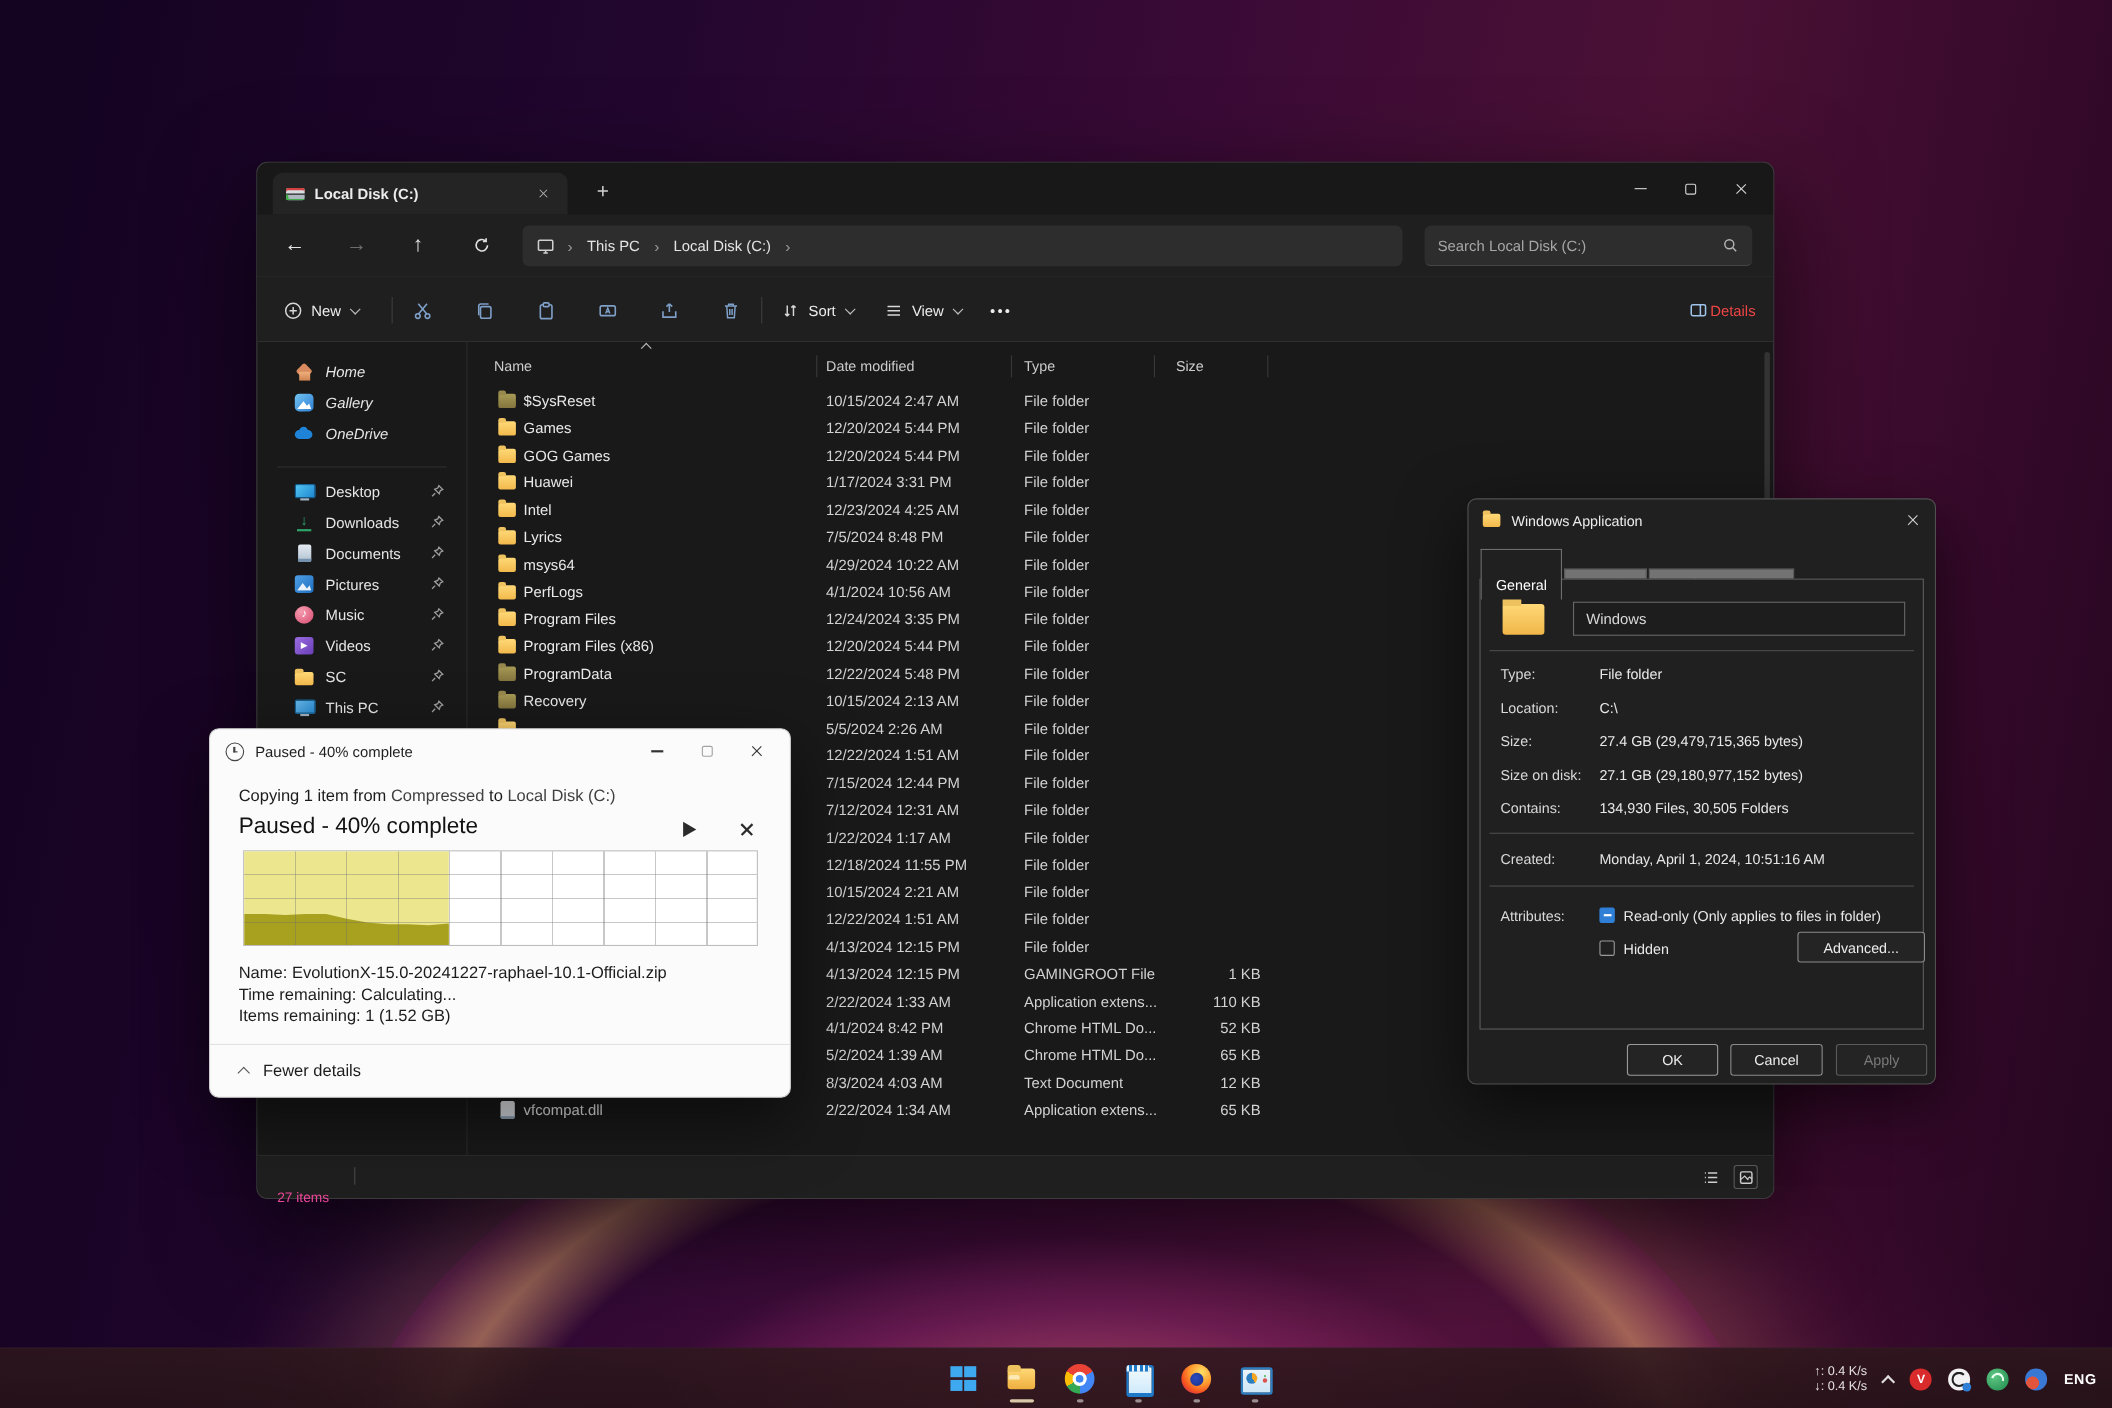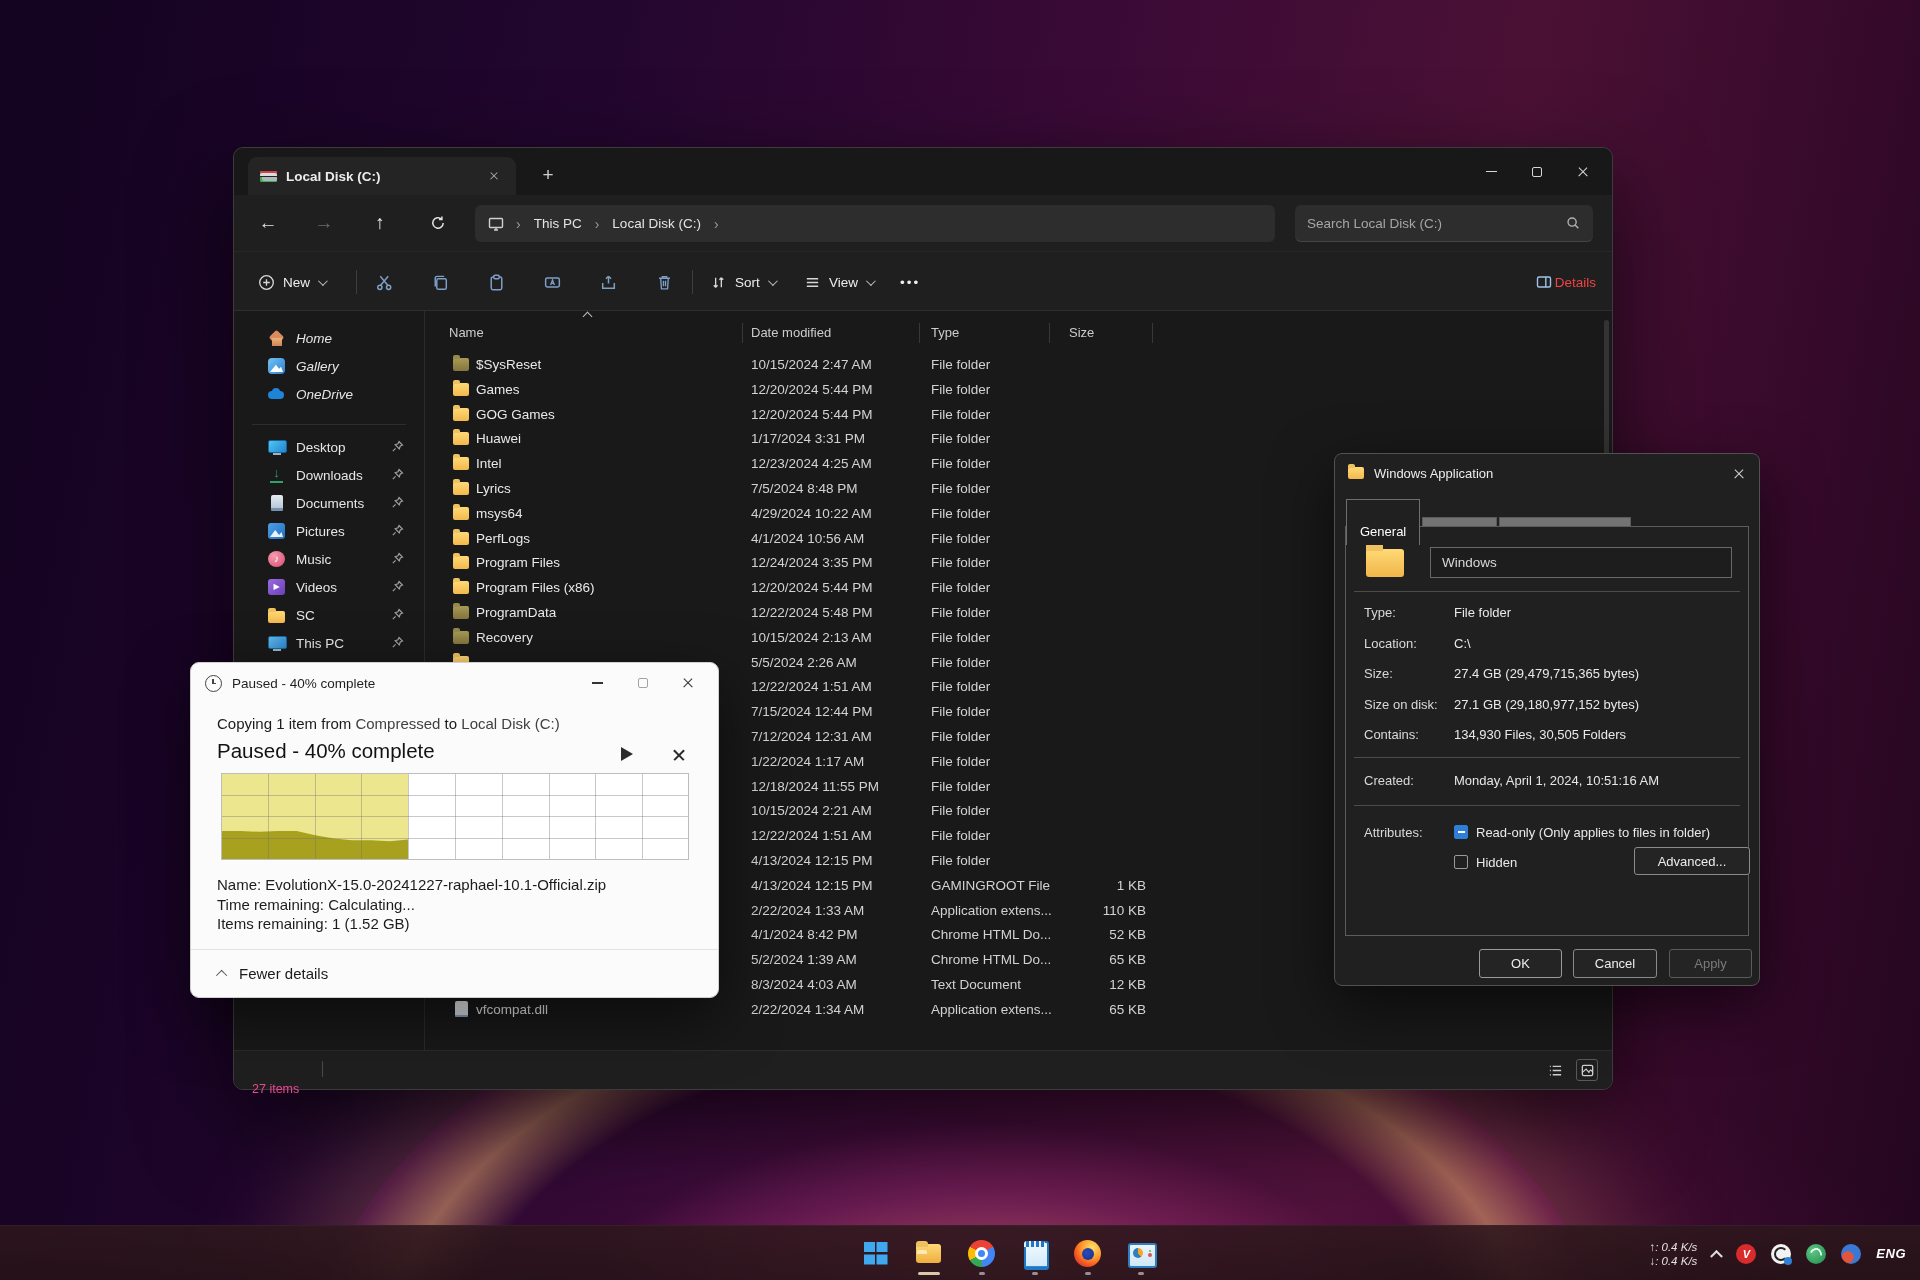--- a/index.html
+++ b/index.html
@@ -217,21 +217,21 @@
   .app-notepad .tb-glyph::after { content:''; position:absolute; left:3px; top:1px; width:21px; height:6px; background:#1e78c8; border-radius:3px 3px 0 0;
     background-image:repeating-linear-gradient(to right, rgba(255,255,255,.9) 0 2px, rgba(0,0,0,0) 2px 5px); }
   .app-firefox .tb-glyph { border-radius:50%; background:radial-gradient(circle at 68% 28%,#ffe066,#ff9a2e 40%,#f4511e 68%,#b5246f 95%); }
   .app-firefox .tb-glyph::after { content:''; position:absolute; left:8px; top:8px; width:12px; height:12px; border-radius:50%;
     background:radial-gradient(circle at 40% 40%, #2a4bbf, #1a2f86); }
   .app-monitor .tb-glyph::before { content:''; position:absolute; left:1px; top:3px; width:25px; height:21px; border-radius:3px;
     background:linear-gradient(#eaf4fb,#cfe6f5); border:2px solid #2d7fc1; }
   .app-monitor .tb-glyph::after { content:''; position:absolute; left:6px; top:8px; width:10px; height:10px; border-radius:50%;
     background:conic-gradient(#f6a623 0 140deg,#2d7fc1 0 360deg); box-shadow:12px 2px 0 -3px #d9534f, 12px -2px 0 -4px #5cb85c; }
 
-  .tray { position:absolute; right:14px; top:0; height:55px; display:flex; align-items:center; gap:15px;font-style:italic; }
+  .tray { position:absolute; right:14px; top:0; height:55px; display:flex; align-items:center; gap:15px; }
   .net-speed { font-size:11.5px; line-height:14px; color:#e6e2e2; text-align:left; }
   .tray-chev { width:9px; height:9px; border-left:2px solid #ddd; border-top:2px solid #ddd; transform:rotate(45deg) translate(2px,2px); }
   .tr-ic { position:relative; width:20px; height:20px; border-radius:50%; }
   .tr-v { background:#d92b2b; color:#fff; font-size:11px; font-weight:bold; text-align:center; line-height:20px; }
   .tr-c { background:#f2f2f2; }
   .tr-c::before { content:''; position:absolute; inset:3px; border-radius:50%; border:2.5px solid #222; border-right-color:transparent; }
   .tr-c::after { content:''; position:absolute; right:-1px; bottom:-1px; width:8px; height:8px; border-radius:50%; background:#2f7fd6; }
   .tr-idm { background:radial-gradient(circle at 35% 35%, #5fc784, #1f8a4c); }
   .tr-idm::before { content:''; position:absolute; inset:4px; border-radius:50%; border:2px solid #eafff0; border-left-color:transparent; border-bottom-color:transparent; transform:rotate(-30deg); }
   .tr-b { background:radial-gradient(circle at 34% 66%, #e2543c 30%, #3a78d6 33%); }

